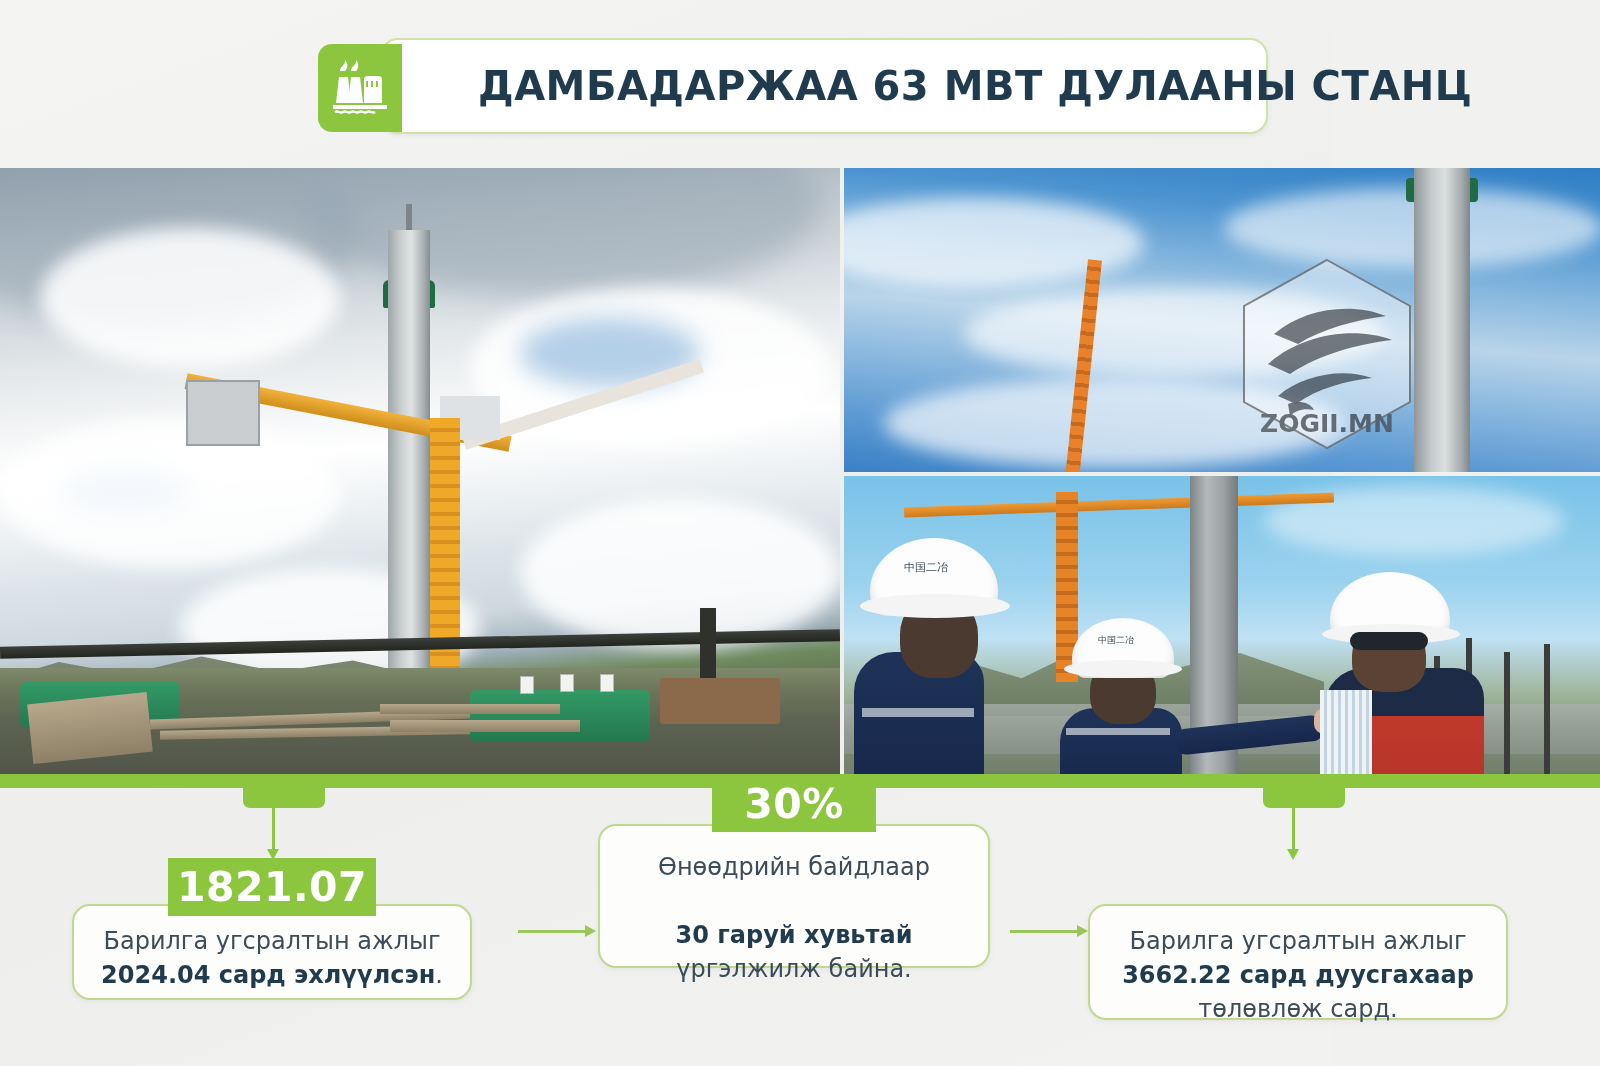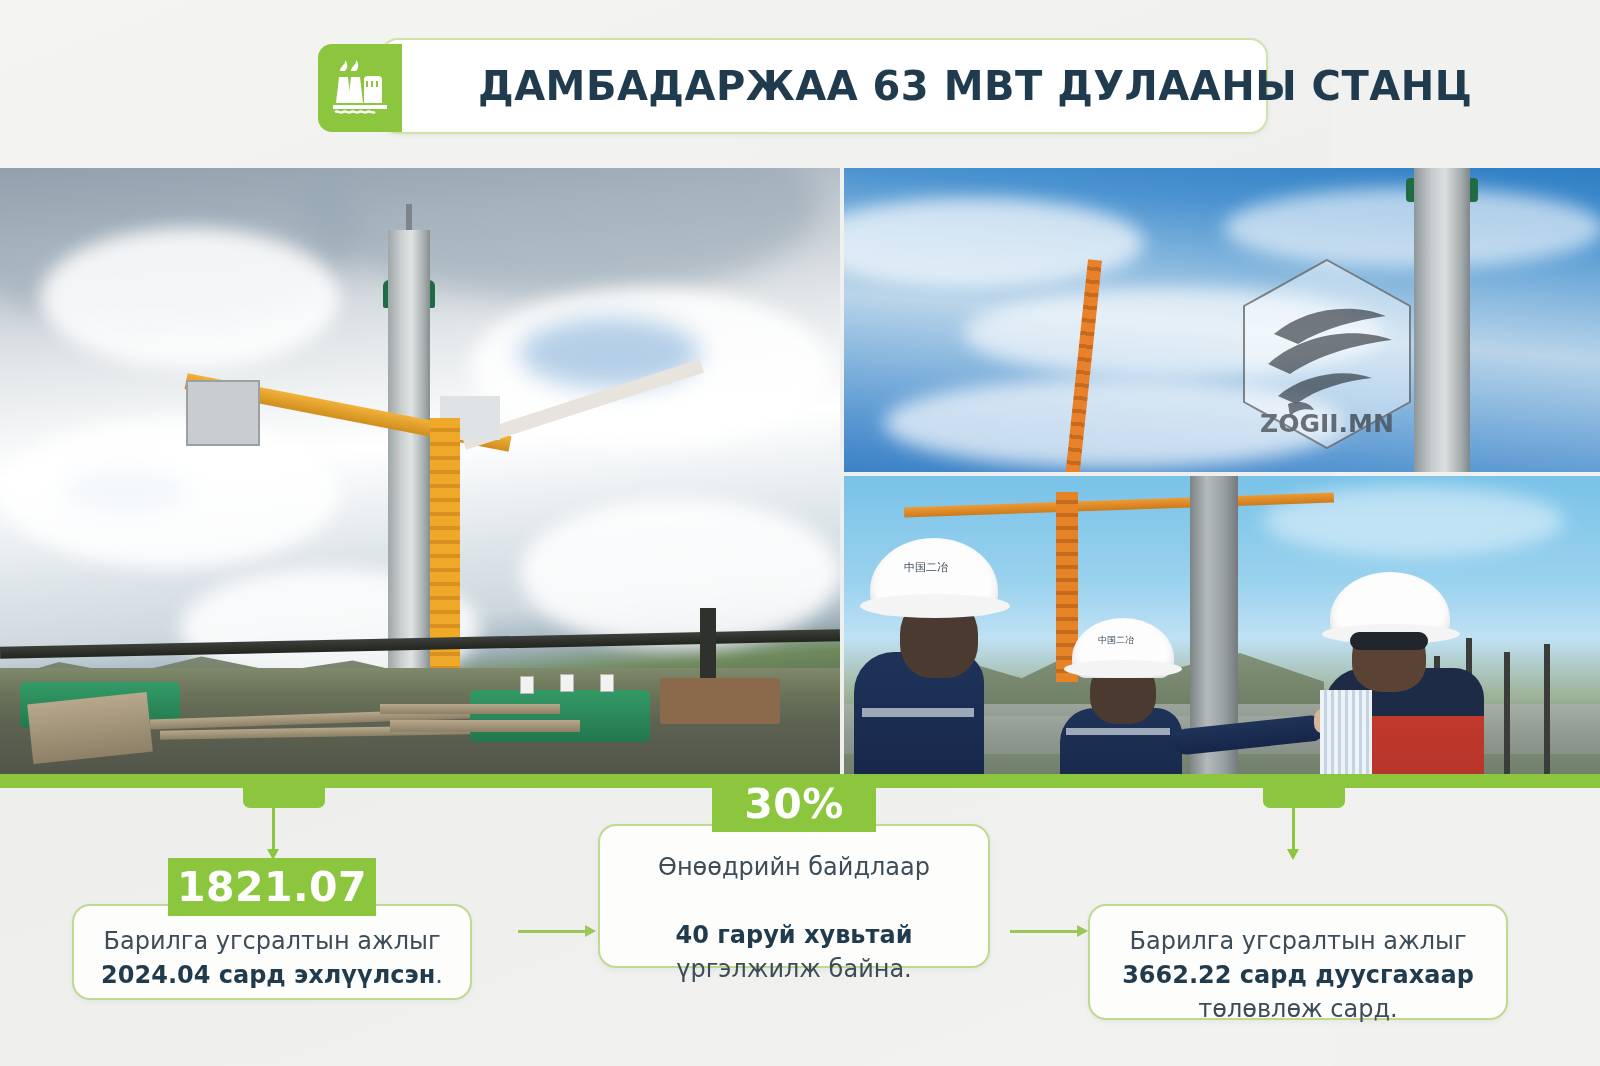--- a/index.html
+++ b/index.html
@@ -297,21 +297,21 @@
       <span>Барилга угсралтын ажлыг</span><br>
       <b>2024.04 сард эхлүүлсэн</b><span>.</span>
     </div>
   </div>
 
   <div class="badge" style="left:712px;top:776px;width:164px;height:56px;">30%</div>
   <div class="card" style="left:598px;top:824px;width:392px;height:144px;padding-left:8px;">
     <div class="card-text" style="top:24px;">
       <span>Өнөөдрийн байдлаар</span><br>
       <br>
-      <b>40 гаруй хувьтай</b><br>
+      <b>30 гаруй хувьтай</b><br>
       <span>үргэлжилж байна.</span>
     </div>
   </div>
 
   <div class="card" style="left:1088px;top:904px;width:420px;height:116px;">
     <div class="card-text" style="top:18px;">
       <span>Барилга угсралтын ажлыг</span><br>
       <b>3662.22 сард дуусгахаар</b><br>
       <span>төлөвлөж сард.</span>
     </div>

